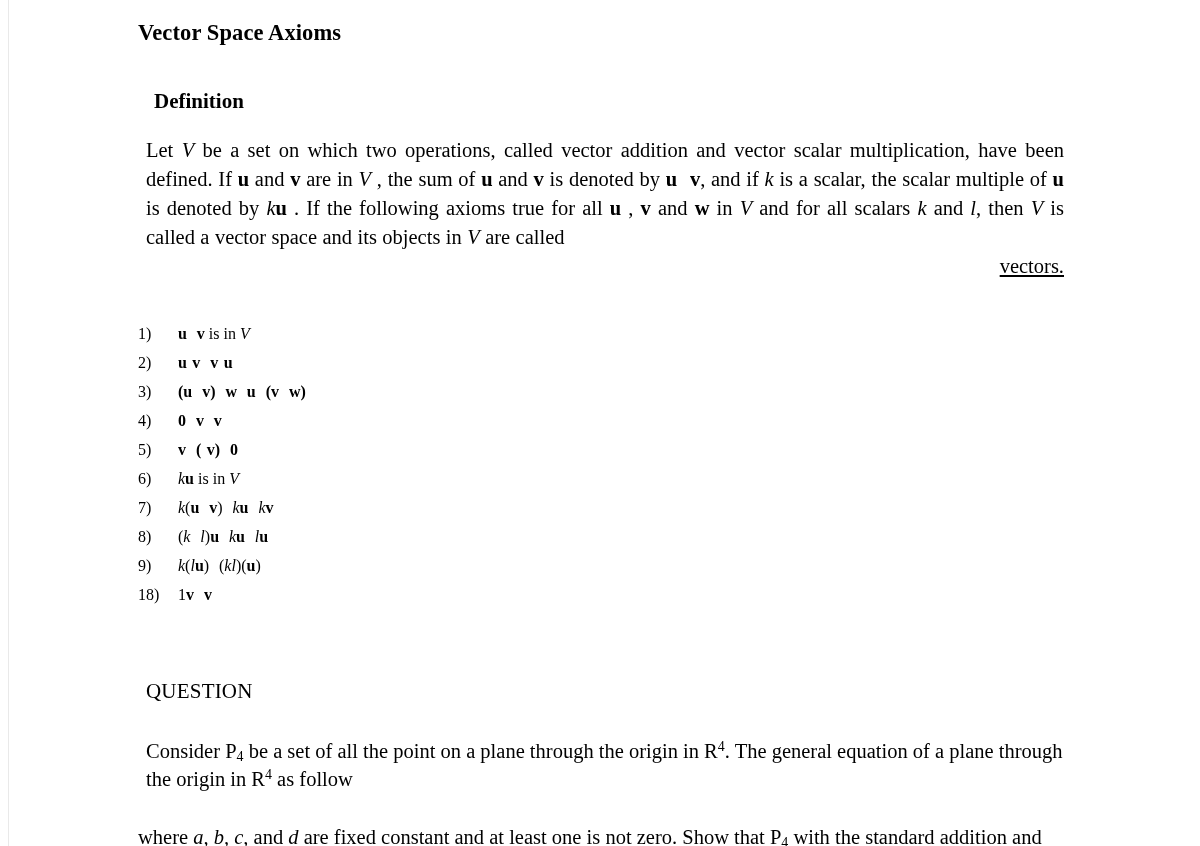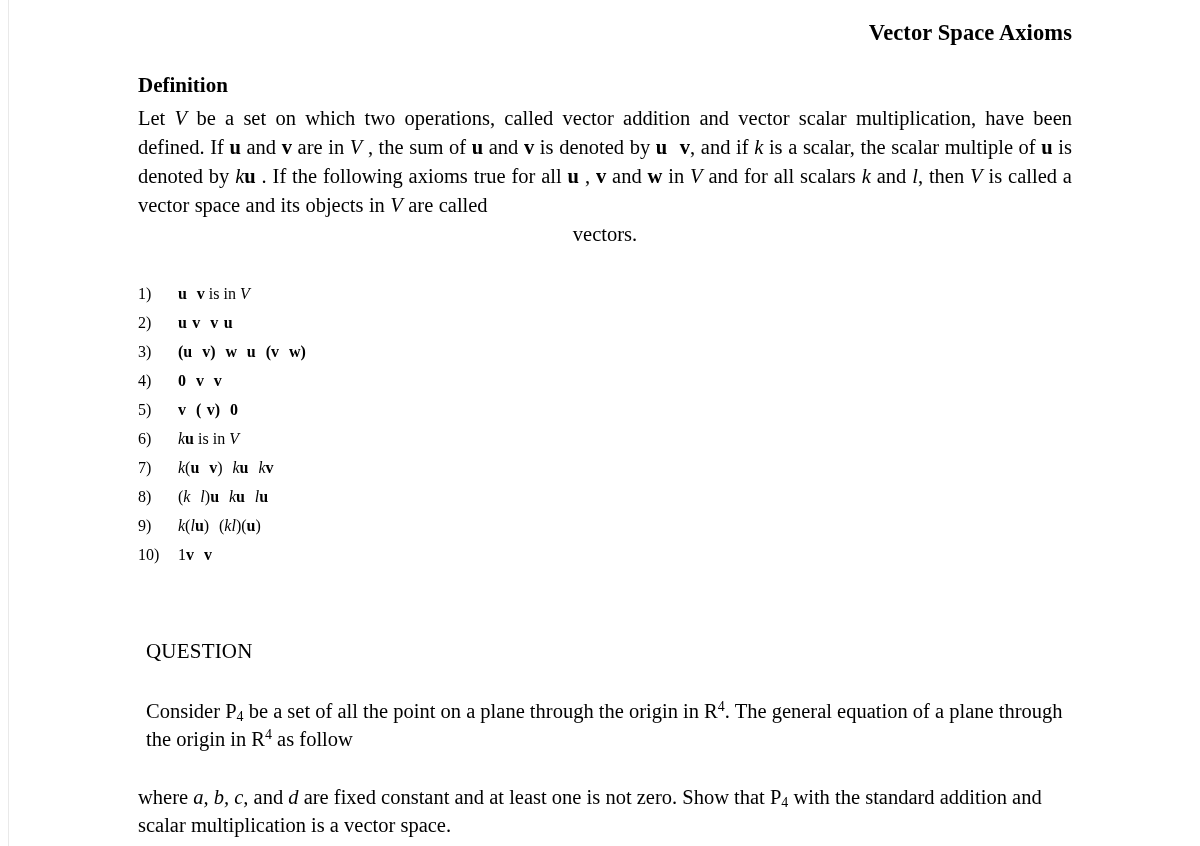--- a/index.html
+++ b/index.html
@@ -44,42 +44,42 @@
     width: 934px;
   }
 
   .doc-title {
     font-size: 22.5px;
     font-weight: bold;
     letter-spacing: 0.1px;
     margin: 0;
     padding-top: 19px;
     line-height: 1.2;
-    text-align: right;
   }
 
   .section-heading {
     font-size: 21px;
     font-weight: bold;
-    margin: 0;
+    margin: 16px;
     padding-top: 27px;
     line-height: 1.2;
   }
 
   .definition-para {
     font-size: 20.5px;
     line-height: 29px;
     text-align: justify;
-    margin: 0;
+    margin: 8px;
     padding-top: 6px;
     word-spacing: 0.3px;
   }
   .definition-para .lastline {
     display: block;
-    text-align: center;
+    text-align: right;
+    text-decoration: underline;
   }
 
   
   .it { font-style: italic; }
   
   .vec { font-weight: bold; font-style: normal; }
   
   .gap { display: inline-block; width: 0.62em; }
   .gap-sm { display: inline-block; width: 0.34em; }
   .nb { white-space: nowrap; }
@@ -174,21 +174,21 @@
     <ol class="axioms">
         <li><span class="num">1)</span><span class="vec">u</span><span class="gap"></span><span class="vec">v</span><span> is in </span><span class="it">V</span></li>
         <li><span class="num">2)</span><span class="vec">u</span><span class="gap-sm"></span><span class="vec">v</span><span class="gap"></span><span class="vec">v</span><span class="gap-sm"></span><span class="vec">u</span></li>
         <li><span class="num">3)</span><span class="vec">(</span><span class="vec">u</span><span class="gap"></span><span class="vec">v</span><span class="vec">)</span><span class="gap"></span><span class="vec">w</span><span class="gap"></span><span class="vec">u</span><span class="gap"></span><span class="vec">(</span><span class="vec">v</span><span class="gap"></span><span class="vec">w</span><span class="vec">)</span></li>
         <li><span class="num">4)</span><span class="vec">0</span><span class="gap"></span><span class="vec">v</span><span class="gap"></span><span class="vec">v</span></li>
         <li><span class="num">5)</span><span class="vec">v</span><span class="gap"></span><span class="vec">(</span><span class="gap-sm"></span><span class="vec">v</span><span class="vec">)</span><span class="gap"></span><span class="vec">0</span></li>
         <li><span class="num">6)</span><span class="it">k</span><span class="vec">u</span><span> is in </span><span class="it">V</span></li>
         <li><span class="num">7)</span><span class="it">k</span><span>(</span><span class="vec">u</span><span class="gap"></span><span class="vec">v</span><span>)</span><span class="gap"></span><span class="it">k</span><span class="vec">u</span><span class="gap"></span><span class="it">k</span><span class="vec">v</span></li>
         <li><span class="num">8)</span><span>(</span><span class="it">k</span><span class="gap"></span><span class="it">l</span><span>)</span><span class="vec">u</span><span class="gap"></span><span class="it">k</span><span class="vec">u</span><span class="gap"></span><span class="it">l</span><span class="vec">u</span></li>
         <li><span class="num">9)</span><span class="it">k</span><span>(</span><span class="it">l</span><span class="vec">u</span><span>)</span><span class="gap"></span><span>(</span><span class="it">k</span><span class="it">l</span><span>)(</span><span class="vec">u</span><span>)</span></li>
-        <li><span class="num wide">10)</span><span>1</span><span class="vec">v</span><span class="gap"></span><span class="vec">v</span></li>
+        <li><span class="num wide">18)</span><span>1</span><span class="vec">v</span><span class="gap"></span><span class="vec">v</span></li>
       </ol>
 
     <div class="question-heading">QUESTION</div>
 
     <p class="question-para"><span>Consider P</span><sub>4</sub><span> be a set of all the point on a plane through the origin in R</span><sup>4</sup><span>. The general equation of a plane through the origin in R</span><sup>4</sup><span> as follow</span></p>
 
 
     <p class="closing-para"><span>where </span><span class="it">a, b, c,</span><span> and </span><span class="it">d</span><span> are fixed constant and at least one is not zero. Show that P</span><sub>4</sub><span> with the standard addition and scalar multiplication is a vector space.</span></p>
 
   </div>

